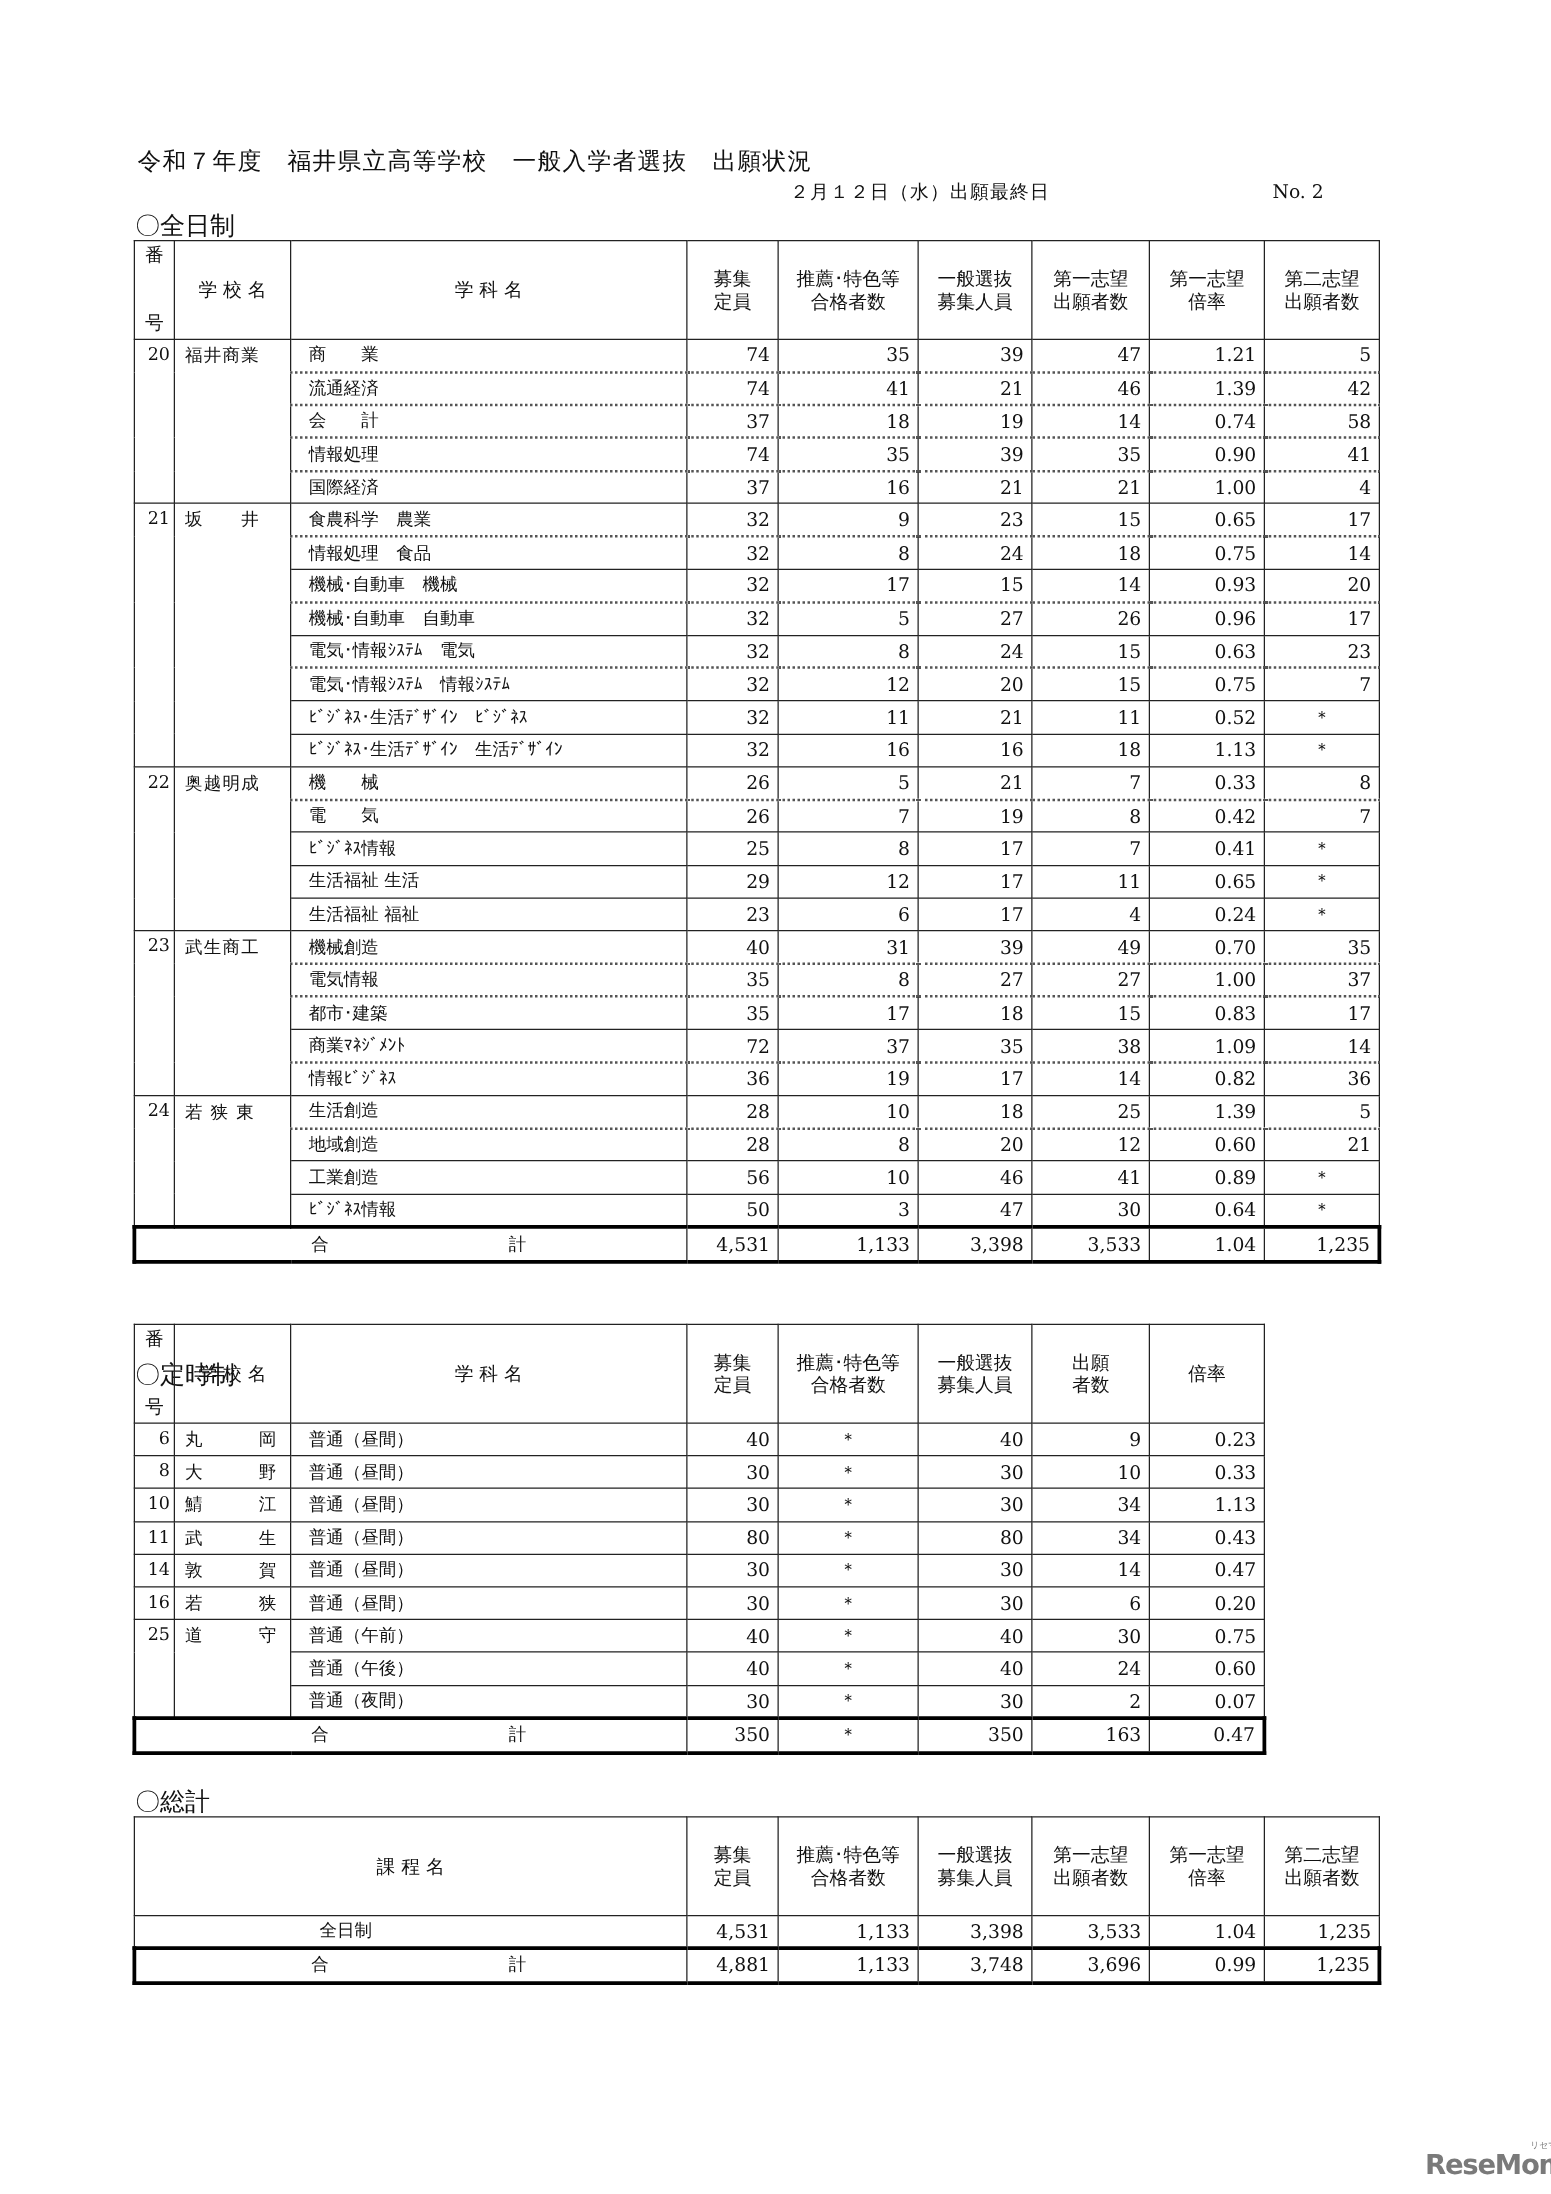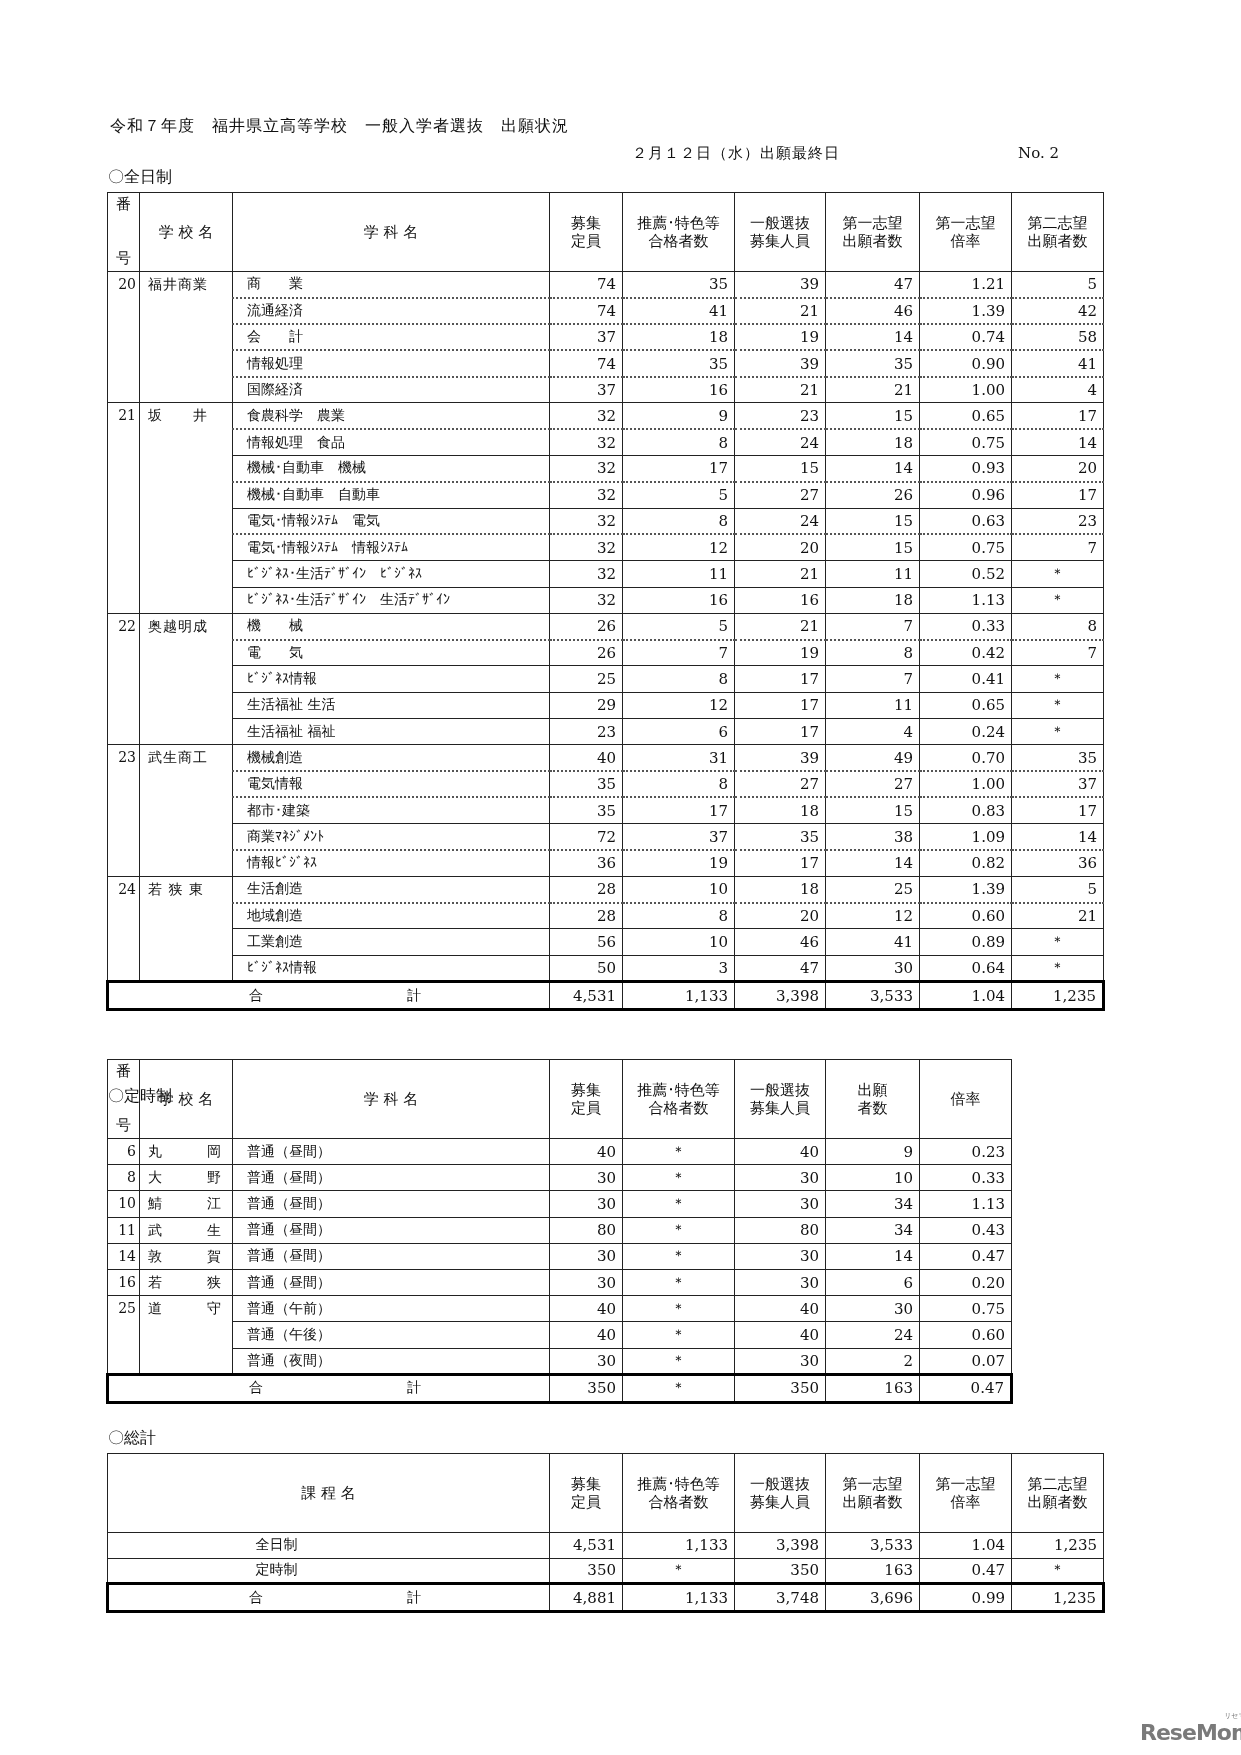--- a/index.html
+++ b/index.html
@@ -1,22 +1,22 @@
 <!DOCTYPE html>
 <html><head>
 <meta charset="utf-8">
 <style>
   html, body { margin:0; padding:0; background:#ffffff; }
   body { width:1241px; height:1755px; position:relative; overflow:hidden;
          font-family:"DejaVu Sans", "Liberation Sans", sans-serif; color:#111; }
   .abs { position:absolute; }
-  .title { left:110px; top:116px; font-size:16px; letter-spacing:1px; white-space:nowrap; }
+  .title { left:110px; top:116px; font-size:19px; letter-spacing:1px; white-space:nowrap; }
   .subtitle { left:632px; top:144px; font-size:15px; white-space:nowrap; letter-spacing:1px; }
   .pageno { left:1018px; top:144px; font-size:15px; white-space:nowrap; font-family:"DejaVu Serif", serif; }
-  .section-label { font-size:16px; white-space:nowrap; }
+  .section-label { font-size:20px; white-space:nowrap; }
 
   table.grid { position:absolute; border-collapse:collapse; table-layout:fixed;
                font-size:14px; }
   table.grid td, table.grid th { border:1.5px solid #222; padding:0 6px; overflow:hidden;
                white-space:nowrap; font-weight:normal; }
   table.grid th { font-size:15px; line-height:18px; text-align:center; vertical-align:middle; }
   table.grid td.num { text-align:right; font-family:"DejaVu Serif", "Liberation Serif", serif; font-size:15px; }
   table.grid td.star { text-align:center; font-family:"DejaVu Serif", serif; }
   table.grid td.no { text-align:right; padding:0 3px; font-family:"DejaVu Serif", serif; font-size:14px; vertical-align:top; padding-top:4px; }
   table.grid td.school { vertical-align:top; padding-top:4px; padding-left:8px; letter-spacing:1px; }
@@ -527,29 +527,20 @@
   <tbody id="sm-body">
       <tr style="height:25.5px">
         <td class="" style="text-align: center; padding-right: 110px;">全日制</td>
         <td class="num">4,531</td>
         <td class="num">1,133</td>
         <td class="num">3,398</td>
         <td class="num">3,533</td>
         <td class="num">1.04</td>
         <td class="num">1,235</td>
       </tr>
-      <tr style="height:25.5px">
-        <td class="" style="text-align: center; padding-right: 110px;">定時制</td>
-        <td class="num">350</td>
-        <td class="star">＊</td>
-        <td class="num">350</td>
-        <td class="num">163</td>
-        <td class="num">0.47</td>
-        <td class="star">＊</td>
-      </tr>
       <tr class="total" style="height:28px">
         <td class="">
           <div class="total-label">
             <span>合</span>
             <span>計</span>
           </div>
         </td>
         <td class="num">4,881</td>
         <td class="num">1,133</td>
         <td class="num">3,748</td>

